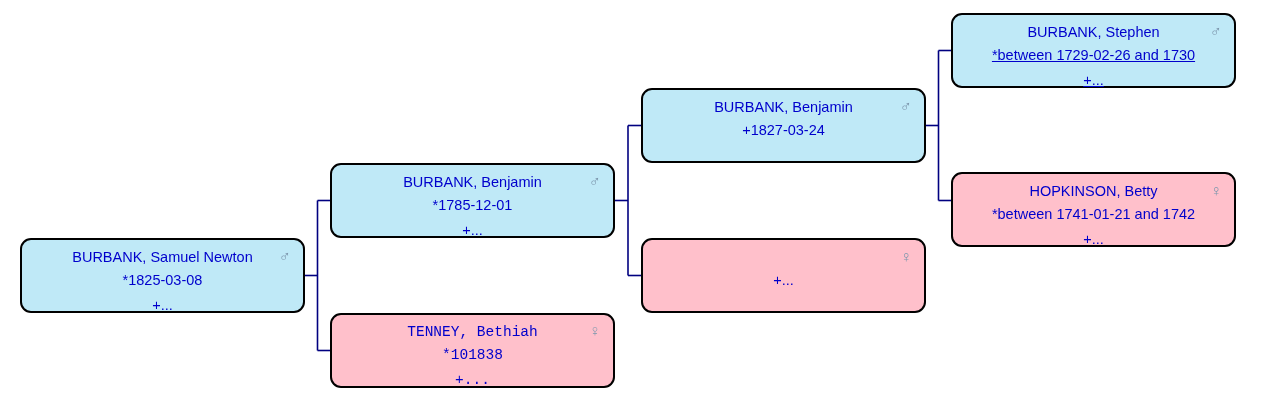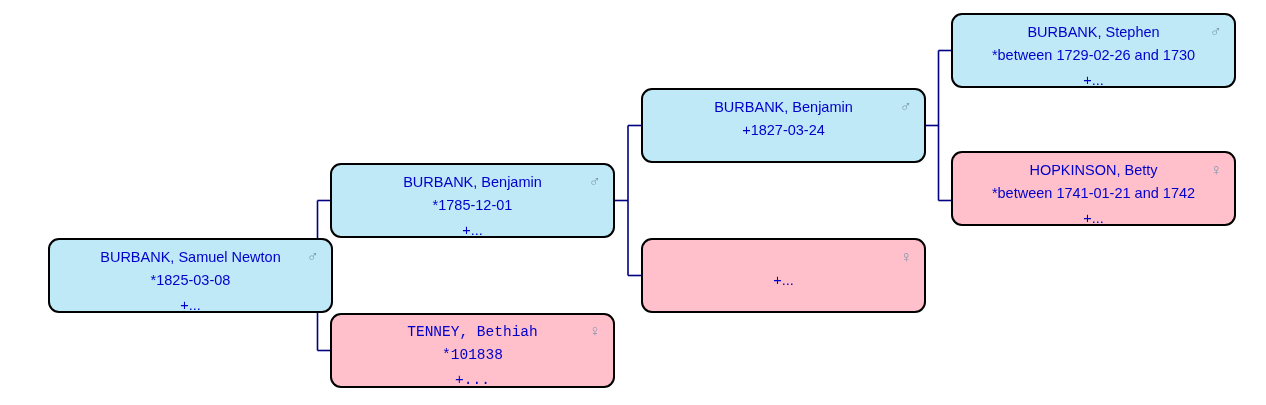--- a/index.html
+++ b/index.html
@@ -101,21 +101,21 @@
     </g>
 
     <g fill="none" stroke="#000080" stroke-width="1.6">
       <path d="M926,125.5 H938.5"></path>
       <path d="M938.5,50.5 V200.5"></path>
       <path d="M938.5,50.5 H951"></path>
       <path d="M938.5,200.5 H951"></path>
     </g>
   </svg>
 
-  <div class="person-box male" style="left:20px; top:238px;margin-left:28px;">
+  <div class="person-box male" style="left:20px; top:238px;">
     <div class="pb-name-row">
       <span class="pb-name">BURBANK, Samuel Newton</span>
       <span class="gender-icon">♂</span>
     </div>
     <div class="pb-line pb-birth">*1825-03-08</div>
     <div class="pb-line">+...</div>
   </div>
 
   <div class="person-box male" style="left:330px; top:163px;">
     <div class="pb-name-row">
@@ -143,30 +143,30 @@
     <div class="pb-line">+1827-03-24</div>
   </div>
 
   <div class="person-box female" style="left:641px; top:238px;">
     <div class="pb-name-row">
       <span class="gender-icon">♀</span>
     </div>
     <div class="pb-line">+...</div>
   </div>
 
-  <div class="person-box male" style="left:951px; top:13px;">
+  <div class="person-box male" style="left:951px; top:13px;text-decoration:underline;">
     <div class="pb-name-row">
       <span class="pb-name">BURBANK, Stephen</span>
       <span class="gender-icon">♂</span>
     </div>
     <div class="pb-line pb-birth">*between 1729-02-26 and 1730</div>
     <div class="pb-line">+...</div>
   </div>
 
-  <div class="person-box female" style="left:951px; top:151px;">
+  <div class="person-box female" style="left:951px; top:172px;">
     <div class="pb-name-row">
       <span class="pb-name">HOPKINSON, Betty</span>
       <span class="gender-icon">♀</span>
     </div>
     <div class="pb-line pb-birth">*between 1741-01-21 and 1742</div>
     <div class="pb-line">+...</div>
   </div>
 
 </div>
 

